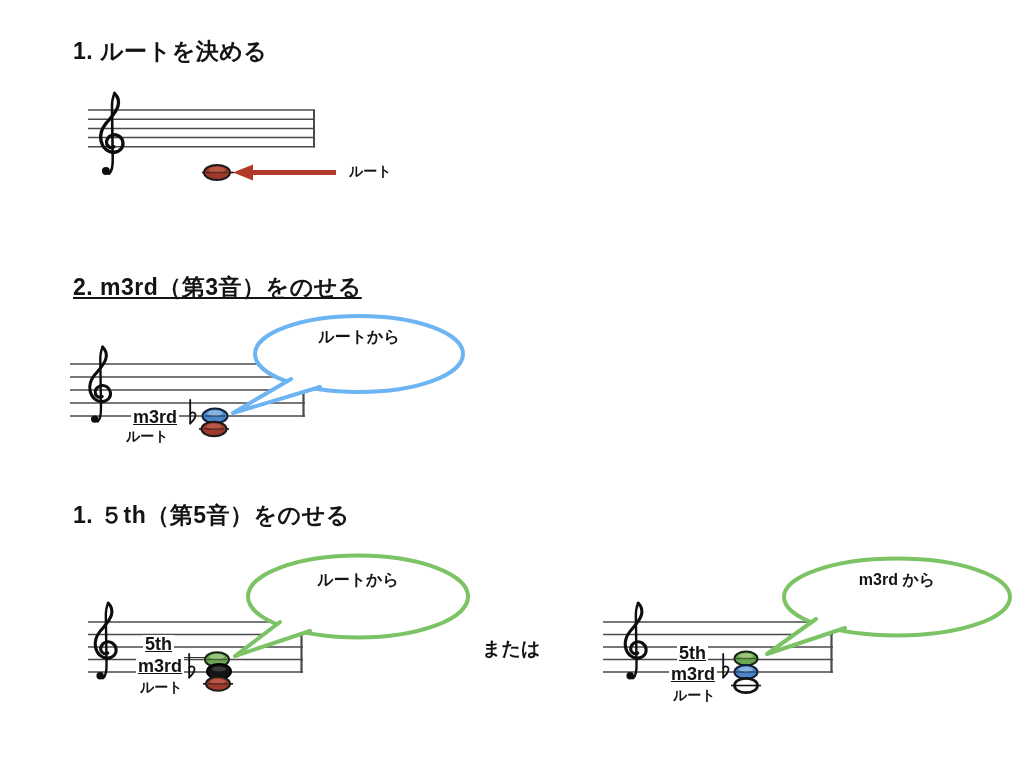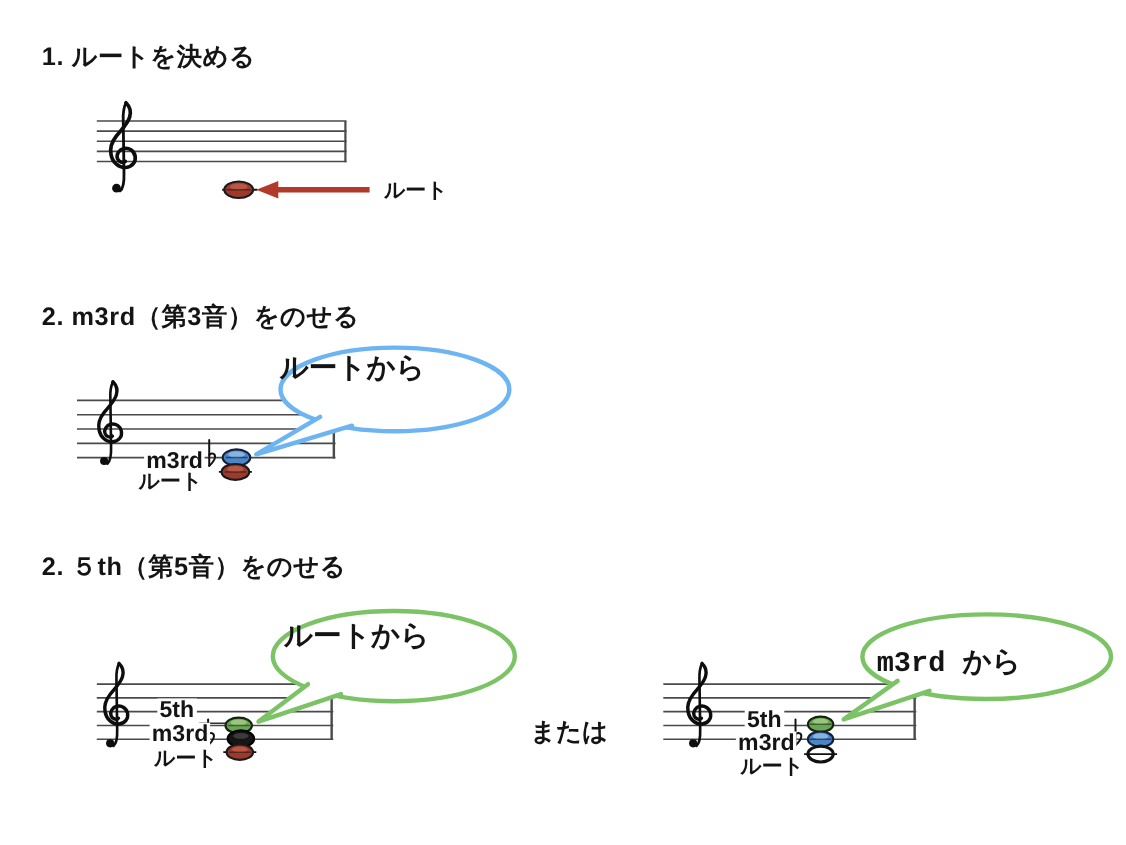--- a/index.html
+++ b/index.html
@@ -1,25 +1,25 @@
 <!DOCTYPE html>
 <html><head>
 <meta charset="utf-8">
 <style>
   html,body{margin:0;padding:0;background:#fff;}
   #slide{
     position:relative;width:1024px;height:768px;background:#ffffff;overflow:hidden;
     font-family:"Liberation Sans","DejaVu Sans",sans-serif;color:#141414;
   }
-  .heading{position:absolute;font-size:23px;font-weight:bold;letter-spacing:0.5px;white-space:nowrap;}
+  .heading{position:absolute;font-size:23px;font-weight:bold;letter-spacing:0.5px;white-space:nowrap;margin-left:35px;}
   .stafflabel{position:absolute;font-weight:bold;background:#ffffff;line-height:1.05;padding:0 2px;white-space:nowrap;}
-  .lbl15{font-size:21px;}
-  .lbl13{font-size:19px;}
-  .bubbletext{position:absolute;font-weight:bold;font-size:26px;line-height:35px;white-space:nowrap;font-family:Liberation Mono, monospace;}
-  .orlabel{position:absolute;font-size:23px;font-weight:bold;margin-top:14px;}
+  .lbl15{font-size:18px;text-decoration:underline;}
+  .lbl13{font-size:14px;}
+  .bubbletext{position:absolute;text-align:center;font-weight:bold;font-size:16px;line-height:35px;white-space:nowrap;}
+  .orlabel{position:absolute;font-size:19px;font-weight:bold;}
   svg{position:absolute;display:block;}
 </style>
 </head>
 <body>
 
 <div id="slide">
 
   <div class="heading" style="left:38px;top:36px;">1. ルートを決める</div>
 
   <svg style="left:80px;top:84px;" width="260" height="112" viewBox="0 0 260 112">
@@ -46,21 +46,21 @@
       <line x1="126" y1="88.5" x2="148" y2="88.5" stroke="rgba(20,20,20,0.55)" stroke-width="1.4"></line>
     </g>
   </svg>
 
   <svg style="left:228px;top:160px;" width="120" height="26" viewBox="0 0 120 26">
     <polygon points="5,12.5 25,4.5 25,20.5" fill="#b23a2a"></polygon>
     <rect x="24" y="10" width="84" height="5" fill="#b23a2a"></rect>
   </svg>
   <div class="stafflabel lbl13" style="left:347px;top:164px;background:transparent;">ルート</div>
 
-  <div class="heading" style="left:38px;top:272px;">2. m3rd（第3音）をのせる</div>
+  <div class="heading" style="left:38px;top:272px;text-decoration:underline;">2. m3rd（第3音）をのせる</div>
 
   <svg style="left:62px;top:340px;" width="262" height="112" viewBox="0 0 262 112">
     <g stroke="#4a4a4a" stroke-width="1.5">
       <line x1="8" y1="24" x2="243" y2="24"></line>
         <line x1="8" y1="37" x2="243" y2="37"></line>
       <line x1="8" y1="50" x2="243" y2="50"></line>
         <line x1="8" y1="63" x2="243" y2="63"></line>
       <line x1="8" y1="76" x2="243" y2="76"></line>
       <line x1="241.5" y1="24" x2="241.5" y2="76.8" stroke-width="2.2"></line>
     </g>
@@ -93,21 +93,21 @@
   <div class="stafflabel lbl13" style="left:124px;top:429px;">ルート</div>
 
   <svg style="left:225px;top:310px;" width="280" height="112" viewBox="0 0 280 112">
     <ellipse cx="134" cy="44" rx="104" ry="38" fill="#ffffff" stroke="#6db4f3" stroke-width="4"></ellipse>
     <path d="M 66 69 L 8 103 L 95 77" fill="#ffffff" stroke="#6db4f3" stroke-width="4" stroke-linejoin="round" stroke-linecap="round"></path>
   </svg>
   <div class="bubbletext" style="left:254px;top:319px;width:210px;">
     <div>ルートから</div>
   </div>
 
-  <div class="heading" style="left:38px;top:500px;">2. ５th（第5音）をのせる</div>
+  <div class="heading" style="left:38px;top:500px;">1. ５th（第5音）をのせる</div>
 
   <svg style="left:80px;top:598px;" width="240" height="114" viewBox="0 0 240 114">
     <g stroke="#4a4a4a" stroke-width="1.5">
       <line x1="8" y1="24" x2="223" y2="24"></line>
         <line x1="8" y1="36.5" x2="223" y2="36.5"></line>
       <line x1="8" y1="49" x2="223" y2="49"></line>
         <line x1="8" y1="61.5" x2="223" y2="61.5"></line>
       <line x1="8" y1="74" x2="223" y2="74"></line>
       <line x1="221.5" y1="24" x2="221.5" y2="74.8" stroke-width="2.2"></line>
     </g>
@@ -194,17 +194,17 @@
   </svg>
 
   <div class="stafflabel lbl15" style="left:677px;top:644px;">5th</div>
   <div class="stafflabel lbl15" style="left:669px;top:665px;">m3rd</div>
   <div class="stafflabel lbl13" style="left:671px;top:688px;">ルート</div>
 
   <svg style="left:760px;top:548px;" width="264" height="118" viewBox="0 0 264 118">
     <ellipse cx="137" cy="49" rx="113" ry="38.5" fill="#ffffff" stroke="#7bc365" stroke-width="4"></ellipse>
     <path d="M 56 71 L 7 106 L 85 80" fill="#ffffff" stroke="#7bc365" stroke-width="4" stroke-linejoin="round" stroke-linecap="round"></path>
   </svg>
-  <div class="bubbletext" style="left:797px;top:562px;width:200px;margin-top:24px;">
+  <div class="bubbletext" style="left:797px;top:562px;width:200px;">
     <div>m3rd から</div>
   </div>
 
 </div>
 
 </body></html>

